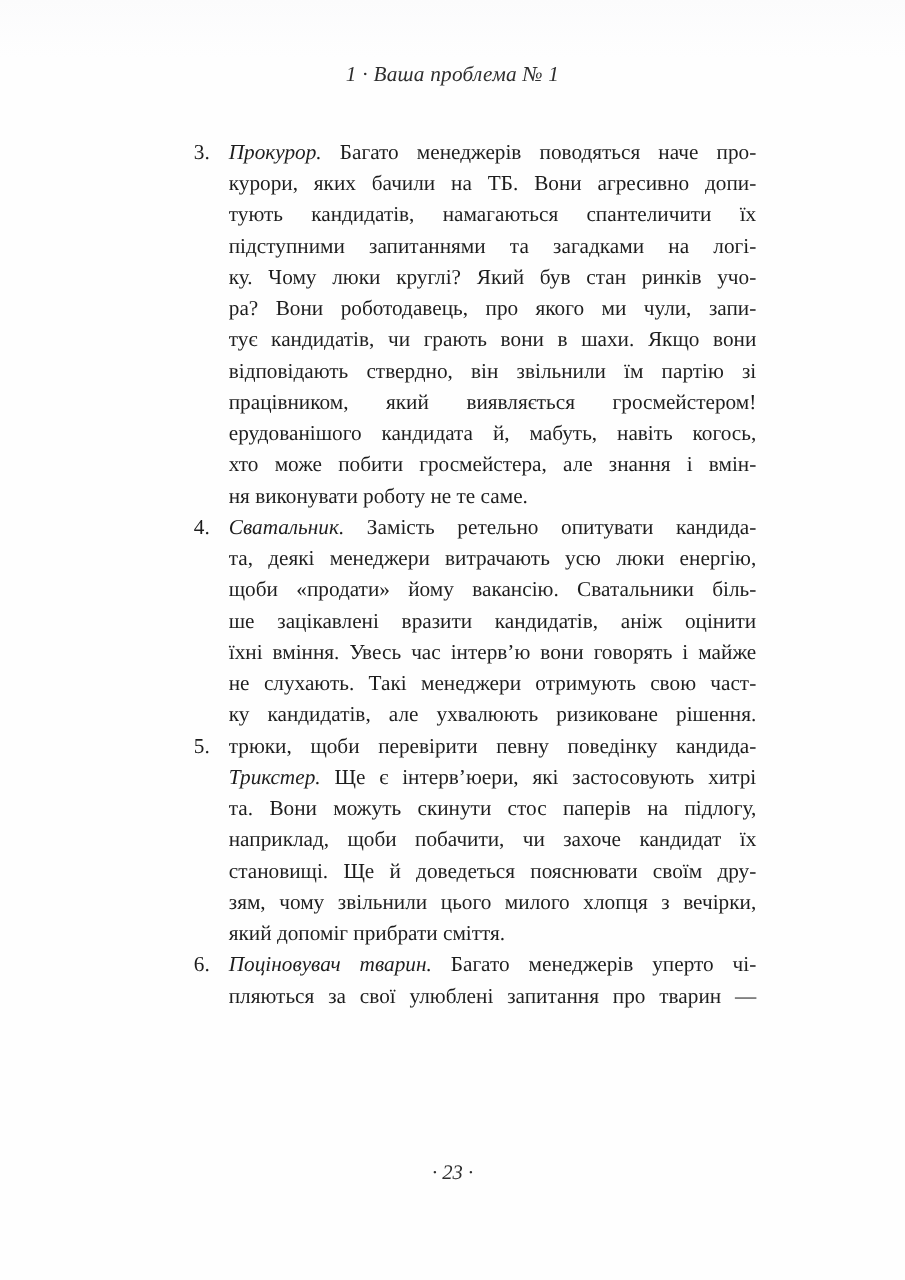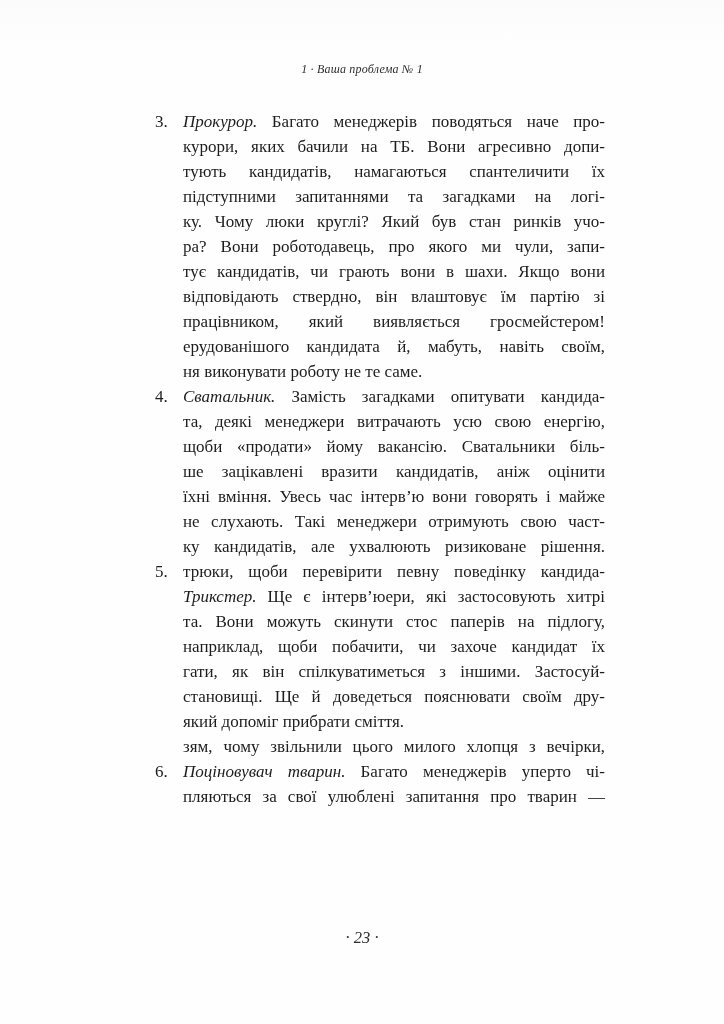--- a/index.html
+++ b/index.html
@@ -7,26 +7,26 @@
     position: relative;
     width: 724px;
     height: 1024px;
     background: linear-gradient(180deg, #fbfbfc 0px, #fefefe 46px, #fefefe 100%);
     overflow: hidden;
     font-family: "Liberation Serif", serif;
     color: #1d1d1d;
   }
   .running-head {
     position: absolute;
-    top: 62px;
+    top: 50px;
     left: 0;
     width: 100%;
     text-align: center;
     font-style: italic;
-    font-size: 12px;
+    font-size: 17px;
     letter-spacing: 0.2px;
     color: #2e2e2e;
   }
   .list {
     position: absolute;
     left: 155px;
     top: 109px;
     width: 450px;
     font-size: 17px;
     line-height: 25px;
@@ -63,49 +63,49 @@
       <div class="item">
         <span class="num">3.</span>
         <div class="body">
           <div class="line jl"><i class="lead">Прокурор.</i> <span>Багато менеджерів поводяться наче про-</span></div>
           <div class="line jl">курори, яких бачили на ТБ. Вони агресивно допи-</div>
           <div class="line jl">тують кандидатів, намагаються спантеличити їх</div>
           <div class="line jl">підступними запитаннями та загадками на логі-</div>
           <div class="line jl">ку. Чому люки круглі? Який був стан ринків учо-</div>
           <div class="line jl">ра? Вони роботодавець, про якого ми чули, запи-</div>
           <div class="line jl">тує кандидатів, чи грають вони в шахи. Якщо вони</div>
-          <div class="line jl">відповідають ствердно, він влаштовує їм партію зі</div>
+          <div class="line jl">відповідають ствердно, він звільнили їм партію зі</div>
           <div class="line jl">працівником, який виявляється гросмейстером!</div>
-          <div class="line jl">ерудованішого кандидата й, мабуть, навіть своїм,</div>
+          <div class="line jl">ерудованішого кандидата й, мабуть, навіть когось,</div>
+          <div class="line jl">хто може побити гросмейстера, але знання і вмін-</div>
           <div class="line">ня виконувати роботу не те саме.</div>
         </div>
       </div>
       <div class="item">
         <span class="num">4.</span>
         <div class="body">
-          <div class="line jl"><i class="lead">Сватальник.</i> <span>Замість загадками опитувати кандида-</span></div>
-          <div class="line jl">та, деякі менеджери витрачають усю свою енергію,</div>
+          <div class="line jl"><i class="lead">Сватальник.</i> <span>Замість ретельно опитувати кандида-</span></div>
+          <div class="line jl">та, деякі менеджери витрачають усю люки енергію,</div>
           <div class="line jl">щоби «продати» йому вакансію. Сватальники біль-</div>
           <div class="line jl">ше зацікавлені вразити кандидатів, аніж оцінити</div>
           <div class="line jl">їхні вміння. Увесь час інтерв’ю вони говорять і майже</div>
           <div class="line jl">не слухають. Такі менеджери отримують свою част-</div>
           <div class="line jl">ку кандидатів, але ухвалюють ризиковане рішення.</div>
         </div>
       </div>
       <div class="item">
         <span class="num">5.</span>
         <div class="body">
           <div class="line jl">трюки, щоби перевірити певну поведінку кандида-</div>
           <div class="line jl"><i class="lead">Трикстер.</i> <span>Ще є інтерв’юери, які застосовують хитрі</span></div>
           <div class="line jl">та. Вони можуть скинути стос паперів на підлогу,</div>
           <div class="line jl">наприклад, щоби побачити, чи захоче кандидат їх</div>
-          <div class="line jl">гати, як він спілкуватиметься з іншими. Застосуй-</div>
           <div class="line jl">становищі. Ще й доведеться пояснювати своїм дру-</div>
+          <div class="line jl">зям, чому звільнили цього милого хлопця з вечірки,</div>
           <div class="line">який допоміг прибрати сміття.</div>
-          <div class="line jl">зям, чому звільнили цього милого хлопця з вечірки,</div>
         </div>
       </div>
       <div class="item">
         <span class="num">6.</span>
         <div class="body">
           <div class="line jl"><i class="lead">Поціновувач тварин.</i> <span>Багато менеджерів уперто чі-</span></div>
           <div class="line jl">пляються за свої улюблені запитання про тварин —</div>
         </div>
       </div>
     </div>

